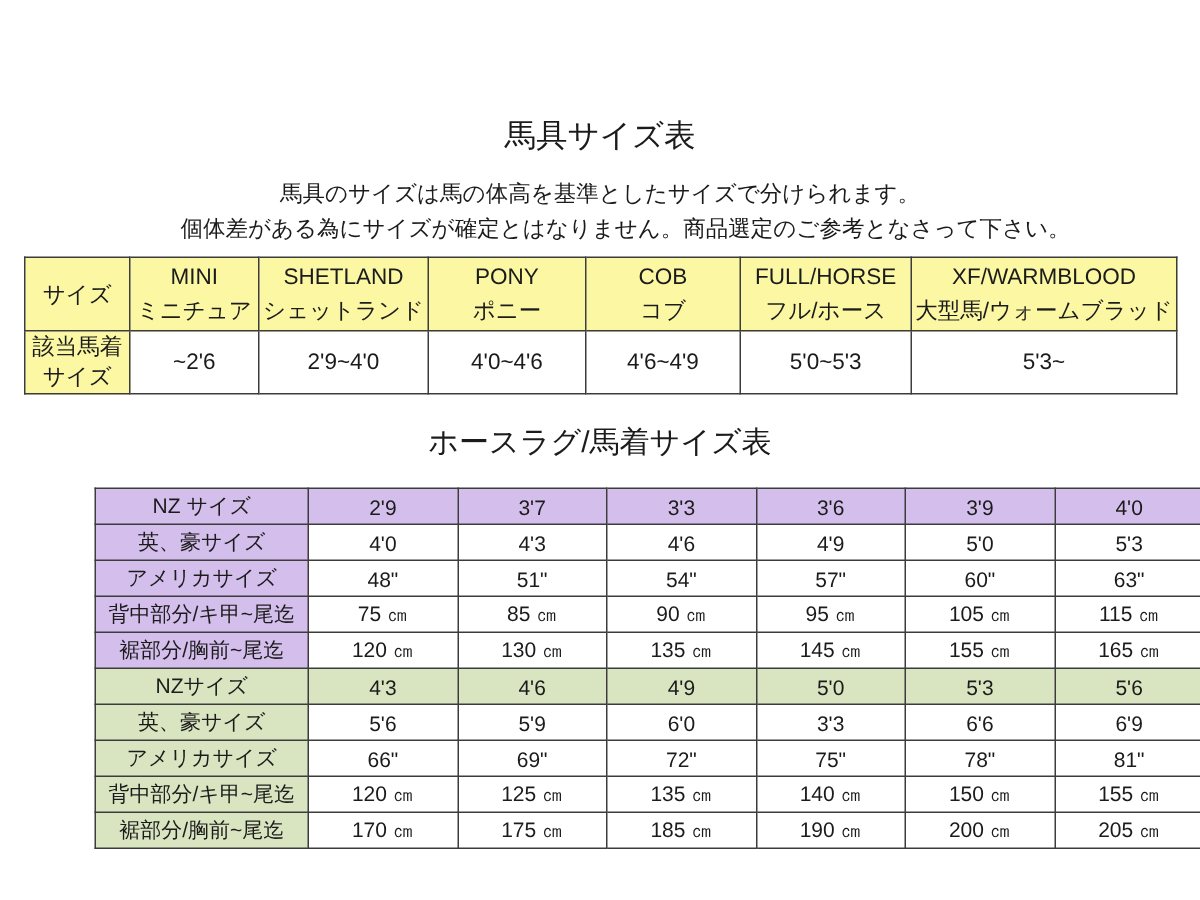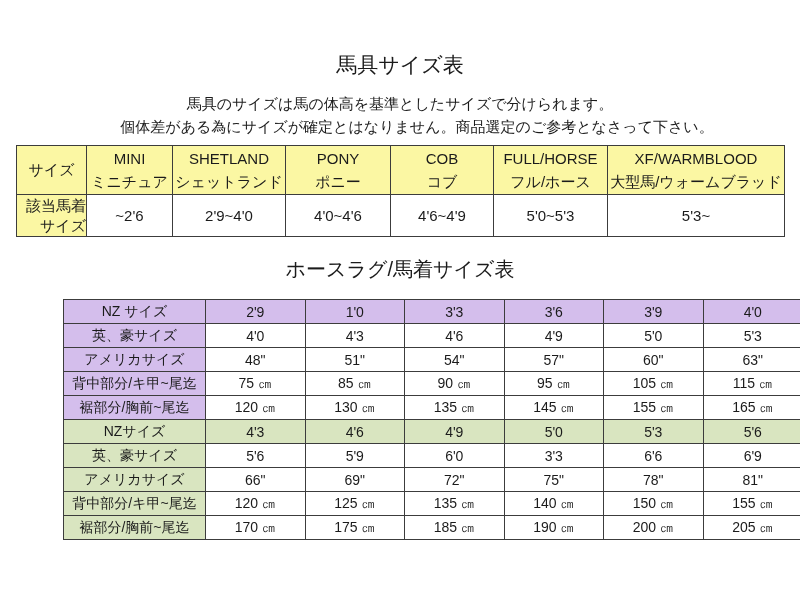--- a/index.html
+++ b/index.html
@@ -4,21 +4,21 @@
 <style>
   * { box-sizing: border-box; }
   html,body { margin:0; padding:0; }
   body {
     width:800px; height:600px;
     background:#ffffff; color:#1b1b1b;
     font-family:"Liberation Sans","DejaVu Sans",sans-serif;
     overflow:hidden;
   }
   .page-title {
-    margin:0; padding-top:52px;
+    margin:0; padding-top:78px;
     text-align:center;
     font-size:21px; line-height:25px; font-weight:500;
   }
   .intro {
     margin:18px 0 0 0;
     text-align:center;
     font-size:15px; line-height:18px;
   }
   .intro.second { margin-top:5px;padding-left:34px; }
   table { border-collapse:collapse; table-layout:fixed; }
@@ -28,21 +28,21 @@
     font-weight:normal; padding:0;
   }
   
   .tack { width:768px; margin:9px 0 0 16px; }
   .tack th, .tack td { font-size:15px; }
   .tack .r-head  { height:49px; }
   .tack .r-height{ height:23px; }
   .tack .r-rug   { height:42px; }
   .ylw { background:#fbf7a3; }
   .two-line div { line-height:23px; }
-  .lbl-two div { line-height:20px;text-align:right; }
+  .lbl-two div { line-height:20px; }
   
   .rug-title {
     margin:20px 0 0 0;
     text-align:center;
     font-size:20px; line-height:25px; font-weight:500;
   }
   .rug { width:740px; margin:17px 0 0 63px; }
   .rug th, .rug td { font-size:14px; height:24px; }
   tr.p th, tr.p-hl th, tr.p-hl td { background:#d4beec; }
   tr.g th, tr.g-hl th, tr.g-hl td { background:#d9e5c0; }
@@ -116,21 +116,21 @@
       <col>
       <col>
       <col>
       <col>
       <col>
   </colgroup>
   <tbody>
       <tr class="p-hl">
     <th>NZ サイズ</th>
     <td>2'9</td>
-    <td>1'0</td>
+    <td>3'7</td>
     <td>3'3</td>
     <td>3'6</td>
     <td>3'9</td>
     <td>4'0</td>
   </tr>
   <tr class="p">
     <th>英、豪サイズ</th>
     <td>4'0</td>
     <td>4'3</td>
     <td>4'6</td>

